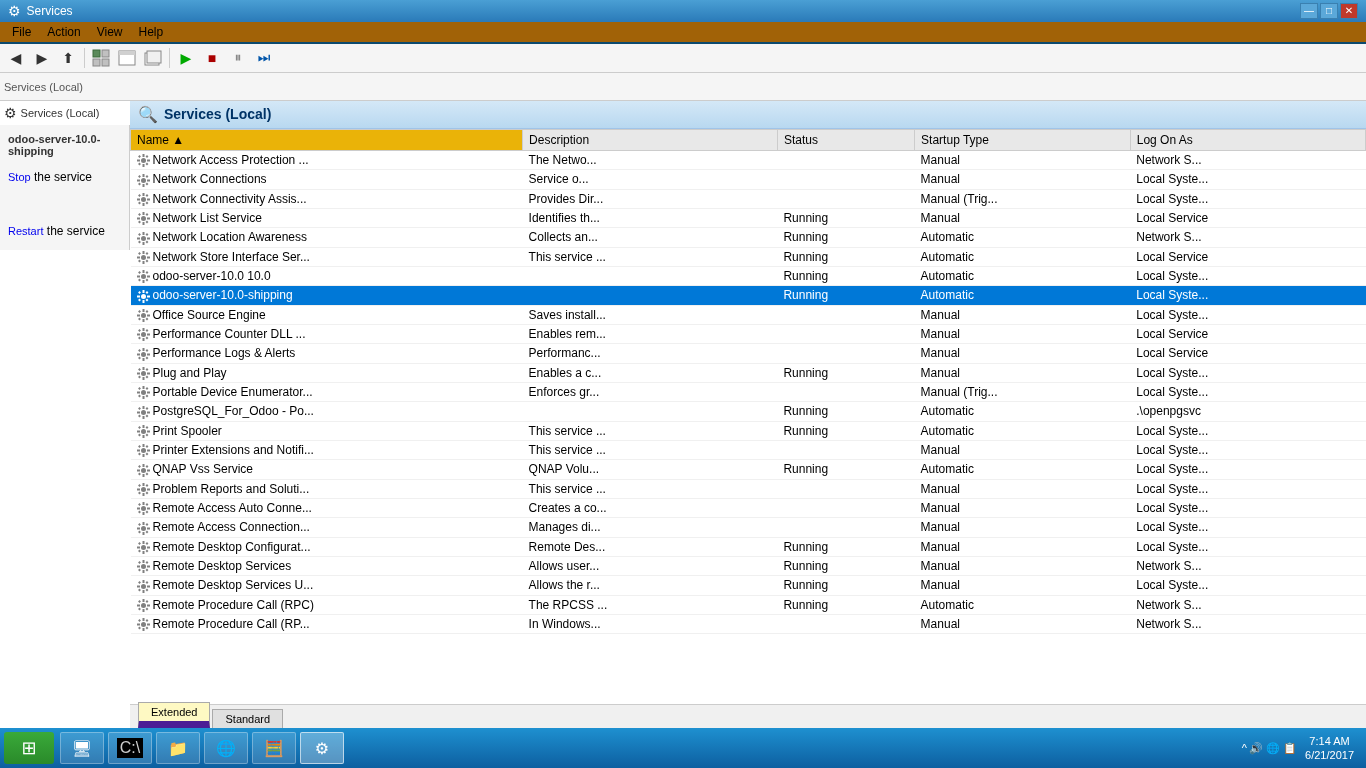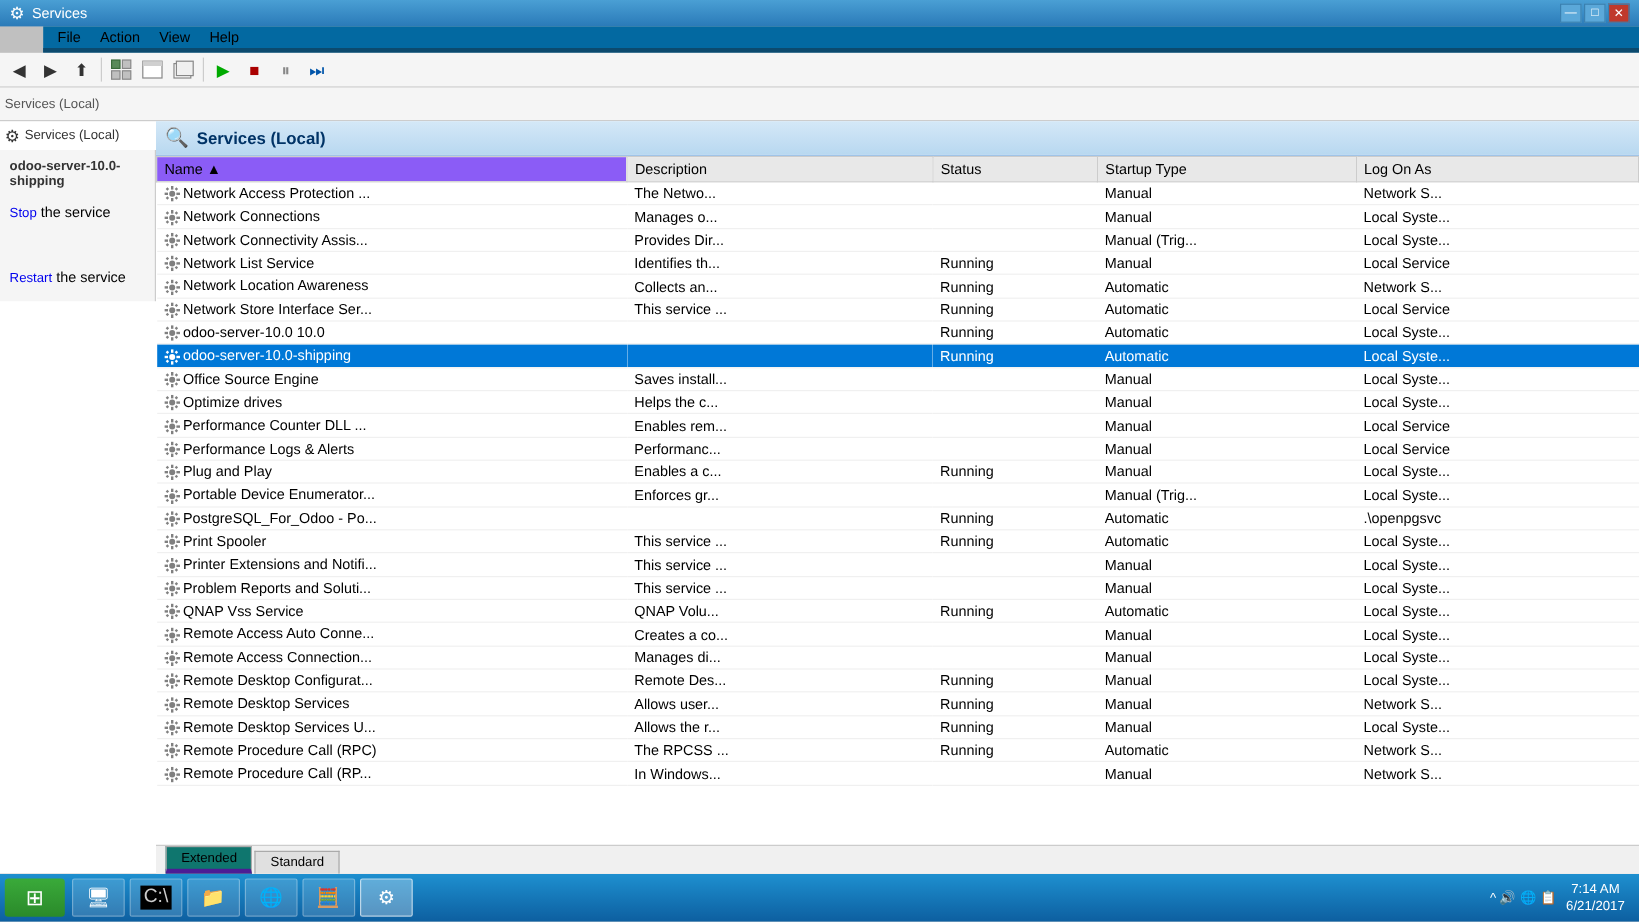--- a/index.html
+++ b/index.html
@@ -23,27 +23,26 @@
       border: 1px solid #3a80b0;
       color: white;
       font-size: 10px;
       cursor: pointer;
       display: flex; align-items: center; justify-content: center;
     }
     .title-btn.close { background: #c0392b; }
 
     
     .menu-bar {
-      background: #0369a1;
+      background: #a16207;
       height: 22px;
       display: flex;
       align-items: center;
       padding: 0 4px;
-      border-bottom: 4px solid #0c4a6e;
-      margin-left: 36px;
+      border-bottom: 2px solid #0c4a6e;
     }
     .menu-item {
       padding: 2px 8px;
       cursor: pointer;
       font-size: 12px;
     }
 
     
     .toolbar {
       background: #f5f5f5;
@@ -138,21 +137,21 @@
       border: 1px solid #ccc;
       padding: 3px 6px;
       text-align: left;
       font-weight: normal;
       cursor: pointer;
       white-space: nowrap;
       position: sticky;
       top: 0;
       z-index: 1;
     }
-    thead th.sorted { background: #8b5cf6; }
+    thead th.sorted { background: #eab308; }
     tbody tr { cursor: pointer; }
     tbody tr.selected { background: #0078d7; color: white; }
     tbody td {
       padding: 2px 6px;
       border-bottom: 1px solid #f0f0f0;
       white-space: nowrap;
       overflow: hidden;
       max-width: 180px;
       text-overflow: ellipsis;
     }
@@ -175,22 +174,22 @@
     .tab {
       padding: 3px 12px;
       background: #e0e0e0;
       border: 1px solid #aaa;
       border-bottom: none;
       cursor: pointer;
       font-size: 11px;
       margin-right: 2px;
     }
     .tab.active {
-      background: #0f766e;
-      border-bottom: 4px solid #4c1d95;
+      background: #fef9c3;
+      border-bottom: 7px solid #4c1d95;
       z-index: 1;
     }
 
     
     .taskbar {
       height: 40px;
       background: linear-gradient(to bottom, #1e90d0, #0d5fa0);
       display: flex;
       align-items: center;
       padding: 0 4px;
@@ -395,21 +394,21 @@
                       <circle cx="6.5" cy="6.5" r="2.5" fill="#808080"></circle>
                       <rect x="5.5" y="0" width="2" height="3" fill="#808080"></rect>
                       <rect x="5.5" y="10" width="2" height="3" fill="#808080"></rect>
                       <rect x="0" y="5.5" width="3" height="2" fill="#808080"></rect>
                       <rect x="10" y="5.5" width="3" height="2" fill="#808080"></rect>
                       <rect x="1.5" y="1.5" width="2" height="2" transform="rotate(45 2.5 2.5)" fill="#808080"></rect>
                       <rect x="9" y="1.5" width="2" height="2" transform="rotate(45 10 2.5)" fill="#808080"></rect>
                       <rect x="1.5" y="9" width="2" height="2" transform="rotate(45 2.5 10)" fill="#808080"></rect>
                       <rect x="9" y="9" width="2" height="2" transform="rotate(45 10 10)" fill="#808080"></rect>
                     </svg>Network Connections</td>
-                  <td class="col-desc">Manages o...</td>
+                  <td class="col-desc">Service o...</td>
                   <td class="col-status"></td>
                   <td class="col-startup">Manual</td>
                   <td class="col-logon">Local Syste...</td>
                 </tr>
                 <tr>
                   <td class="col-name"><svg width="13" height="13" viewBox="0 0 13 13" style="vertical-align:middle; margin-right:3px;">
                       <circle cx="6.5" cy="6.5" r="2.5" fill="#808080"></circle>
                       <rect x="5.5" y="0" width="2" height="3" fill="#808080"></rect>
                       <rect x="5.5" y="10" width="2" height="3" fill="#808080"></rect>
                       <rect x="0" y="5.5" width="3" height="2" fill="#808080"></rect>
@@ -530,37 +529,20 @@
                   <td class="col-name"><svg width="13" height="13" viewBox="0 0 13 13" style="vertical-align:middle; margin-right:3px;">
                       <circle cx="6.5" cy="6.5" r="2.5" fill="#808080"></circle>
                       <rect x="5.5" y="0" width="2" height="3" fill="#808080"></rect>
                       <rect x="5.5" y="10" width="2" height="3" fill="#808080"></rect>
                       <rect x="0" y="5.5" width="3" height="2" fill="#808080"></rect>
                       <rect x="10" y="5.5" width="3" height="2" fill="#808080"></rect>
                       <rect x="1.5" y="1.5" width="2" height="2" transform="rotate(45 2.5 2.5)" fill="#808080"></rect>
                       <rect x="9" y="1.5" width="2" height="2" transform="rotate(45 10 2.5)" fill="#808080"></rect>
                       <rect x="1.5" y="9" width="2" height="2" transform="rotate(45 2.5 10)" fill="#808080"></rect>
                       <rect x="9" y="9" width="2" height="2" transform="rotate(45 10 10)" fill="#808080"></rect>
-                    </svg>Optimize drives</td>
-                  <td class="col-desc">Helps the c...</td>
-                  <td class="col-status"></td>
-                  <td class="col-startup">Manual</td>
-                  <td class="col-logon">Local Syste...</td>
-                </tr>
-                <tr>
-                  <td class="col-name"><svg width="13" height="13" viewBox="0 0 13 13" style="vertical-align:middle; margin-right:3px;">
-                      <circle cx="6.5" cy="6.5" r="2.5" fill="#808080"></circle>
-                      <rect x="5.5" y="0" width="2" height="3" fill="#808080"></rect>
-                      <rect x="5.5" y="10" width="2" height="3" fill="#808080"></rect>
-                      <rect x="0" y="5.5" width="3" height="2" fill="#808080"></rect>
-                      <rect x="10" y="5.5" width="3" height="2" fill="#808080"></rect>
-                      <rect x="1.5" y="1.5" width="2" height="2" transform="rotate(45 2.5 2.5)" fill="#808080"></rect>
-                      <rect x="9" y="1.5" width="2" height="2" transform="rotate(45 10 2.5)" fill="#808080"></rect>
-                      <rect x="1.5" y="9" width="2" height="2" transform="rotate(45 2.5 10)" fill="#808080"></rect>
-                      <rect x="9" y="9" width="2" height="2" transform="rotate(45 10 10)" fill="#808080"></rect>
                     </svg>Performance Counter DLL ...</td>
                   <td class="col-desc">Enables rem...</td>
                   <td class="col-status"></td>
                   <td class="col-startup">Manual</td>
                   <td class="col-logon">Local Service</td>
                 </tr>
                 <tr>
                   <td class="col-name"><svg width="13" height="13" viewBox="0 0 13 13" style="vertical-align:middle; margin-right:3px;">
                       <circle cx="6.5" cy="6.5" r="2.5" fill="#808080"></circle>
                       <rect x="5.5" y="0" width="2" height="3" fill="#808080"></rect>
@@ -666,41 +648,41 @@
                   <td class="col-name"><svg width="13" height="13" viewBox="0 0 13 13" style="vertical-align:middle; margin-right:3px;">
                       <circle cx="6.5" cy="6.5" r="2.5" fill="#808080"></circle>
                       <rect x="5.5" y="0" width="2" height="3" fill="#808080"></rect>
                       <rect x="5.5" y="10" width="2" height="3" fill="#808080"></rect>
                       <rect x="0" y="5.5" width="3" height="2" fill="#808080"></rect>
                       <rect x="10" y="5.5" width="3" height="2" fill="#808080"></rect>
                       <rect x="1.5" y="1.5" width="2" height="2" transform="rotate(45 2.5 2.5)" fill="#808080"></rect>
                       <rect x="9" y="1.5" width="2" height="2" transform="rotate(45 10 2.5)" fill="#808080"></rect>
                       <rect x="1.5" y="9" width="2" height="2" transform="rotate(45 2.5 10)" fill="#808080"></rect>
                       <rect x="9" y="9" width="2" height="2" transform="rotate(45 10 10)" fill="#808080"></rect>
+                    </svg>QNAP Vss Service</td>
+                  <td class="col-desc">QNAP Volu...</td>
+                  <td class="col-status">Running</td>
+                  <td class="col-startup">Automatic</td>
+                  <td class="col-logon">Local Syste...</td>
+                </tr>
+                <tr>
+                  <td class="col-name"><svg width="13" height="13" viewBox="0 0 13 13" style="vertical-align:middle; margin-right:3px;">
+                      <circle cx="6.5" cy="6.5" r="2.5" fill="#808080"></circle>
+                      <rect x="5.5" y="0" width="2" height="3" fill="#808080"></rect>
+                      <rect x="5.5" y="10" width="2" height="3" fill="#808080"></rect>
+                      <rect x="0" y="5.5" width="3" height="2" fill="#808080"></rect>
+                      <rect x="10" y="5.5" width="3" height="2" fill="#808080"></rect>
+                      <rect x="1.5" y="1.5" width="2" height="2" transform="rotate(45 2.5 2.5)" fill="#808080"></rect>
+                      <rect x="9" y="1.5" width="2" height="2" transform="rotate(45 10 2.5)" fill="#808080"></rect>
+                      <rect x="1.5" y="9" width="2" height="2" transform="rotate(45 2.5 10)" fill="#808080"></rect>
+                      <rect x="9" y="9" width="2" height="2" transform="rotate(45 10 10)" fill="#808080"></rect>
                     </svg>Problem Reports and Soluti...</td>
                   <td class="col-desc">This service ...</td>
                   <td class="col-status"></td>
                   <td class="col-startup">Manual</td>
-                  <td class="col-logon">Local Syste...</td>
-                </tr>
-                <tr>
-                  <td class="col-name"><svg width="13" height="13" viewBox="0 0 13 13" style="vertical-align:middle; margin-right:3px;">
-                      <circle cx="6.5" cy="6.5" r="2.5" fill="#808080"></circle>
-                      <rect x="5.5" y="0" width="2" height="3" fill="#808080"></rect>
-                      <rect x="5.5" y="10" width="2" height="3" fill="#808080"></rect>
-                      <rect x="0" y="5.5" width="3" height="2" fill="#808080"></rect>
-                      <rect x="10" y="5.5" width="3" height="2" fill="#808080"></rect>
-                      <rect x="1.5" y="1.5" width="2" height="2" transform="rotate(45 2.5 2.5)" fill="#808080"></rect>
-                      <rect x="9" y="1.5" width="2" height="2" transform="rotate(45 10 2.5)" fill="#808080"></rect>
-                      <rect x="1.5" y="9" width="2" height="2" transform="rotate(45 2.5 10)" fill="#808080"></rect>
-                      <rect x="9" y="9" width="2" height="2" transform="rotate(45 10 10)" fill="#808080"></rect>
-                    </svg>QNAP Vss Service</td>
-                  <td class="col-desc">QNAP Volu...</td>
-                  <td class="col-status">Running</td>
-                  <td class="col-startup">Automatic</td>
                   <td class="col-logon">Local Syste...</td>
                 </tr>
                 <tr>
                   <td class="col-name"><svg width="13" height="13" viewBox="0 0 13 13" style="vertical-align:middle; margin-right:3px;">
                       <circle cx="6.5" cy="6.5" r="2.5" fill="#808080"></circle>
                       <rect x="5.5" y="0" width="2" height="3" fill="#808080"></rect>
                       <rect x="5.5" y="10" width="2" height="3" fill="#808080"></rect>
                       <rect x="0" y="5.5" width="3" height="2" fill="#808080"></rect>
                       <rect x="10" y="5.5" width="3" height="2" fill="#808080"></rect>
                       <rect x="1.5" y="1.5" width="2" height="2" transform="rotate(45 2.5 2.5)" fill="#808080"></rect>

